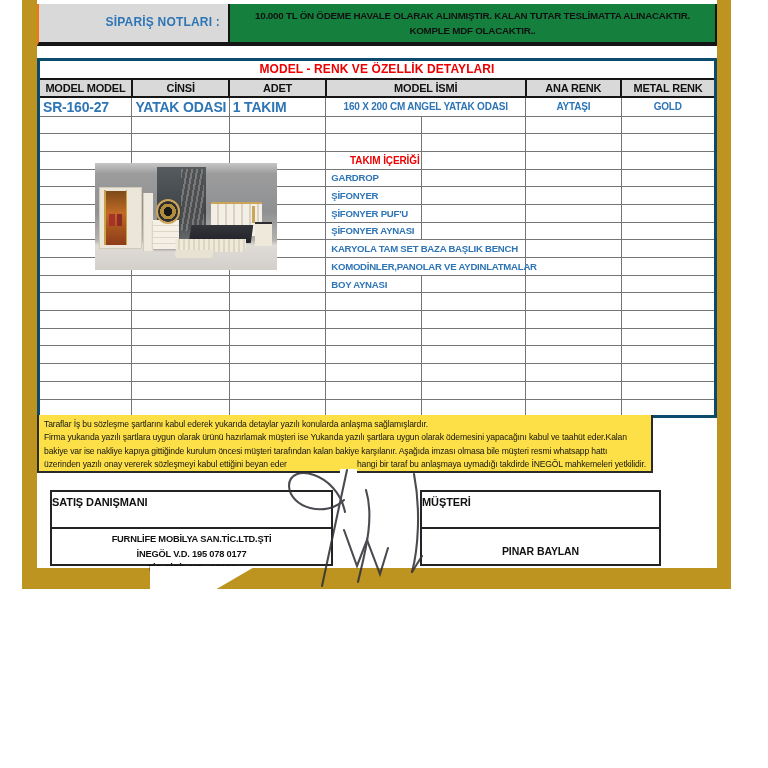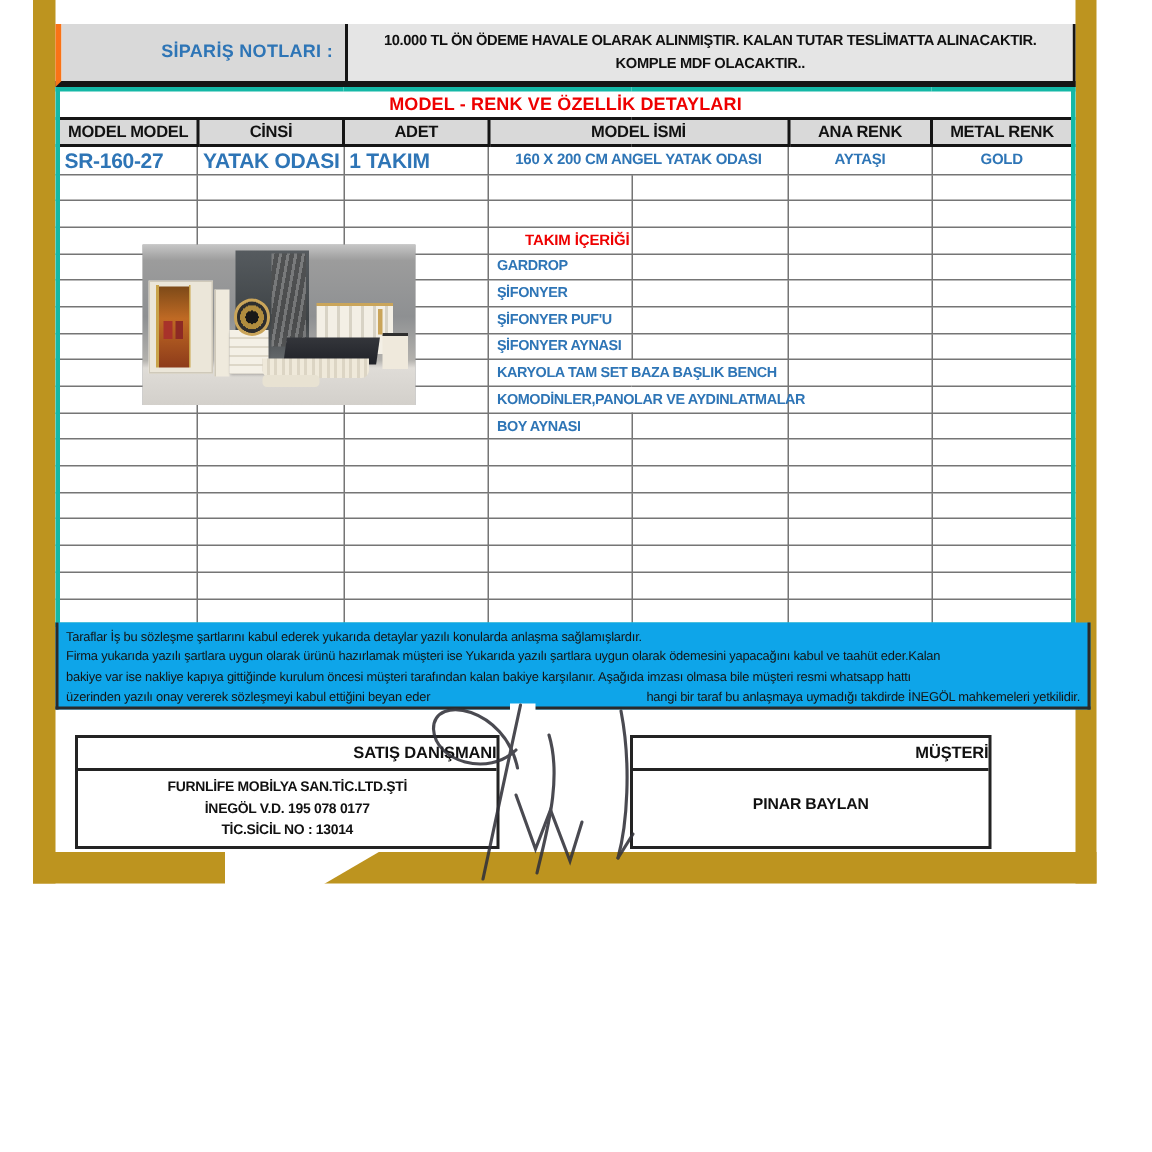--- a/index.html
+++ b/index.html
@@ -9,31 +9,31 @@
 
   
   .gold{position:absolute;background:#bd941f;}
   .gold-left{left:22px;top:0;width:15px;height:589px;}
   .gold-right{left:717px;top:0;width:14px;height:589px;}
   .gold-bottom{left:22px;top:568px;width:709px;height:21px;}
   .gold-notch{position:absolute;left:150px;top:566px;width:106px;height:26px;background:#fff;
               clip-path:polygon(0 0,100% 0,58% 100%,0 100%);z-index:4;}
 
   
-  .top-box{left:37px;top:16px;width:680px;height:42px;border-bottom:4px solid #151515;
-           border-left:4px solid #f97316;border-right:2px solid #151515;display:flex;box-sizing:border-box;}
+  .top-box{left:37px;top:4px;width:680px;height:42px;border-bottom:4px solid #151515;
+           border-left:2px solid #f97316;border-right:2px solid #151515;display:flex;box-sizing:border-box;}
   .top-label{width:191px;background:#d9d9d9;border-right:2px solid #151515;box-sizing:border-box;
              color:#2e75b6;font-weight:700;font-size:12px;text-align:right;padding:11px 8px 0 0;
              letter-spacing:.2px;}
-  .top-notes{flex:1;background:#e5e5e5;text-align:center;font-weight:700;font-size:9.8px;
+  .top-notes{flex:1;background:#15803d;text-align:center;font-weight:700;font-size:9.8px;
              letter-spacing:-0.25px;padding-top:4px;line-height:15px;color:#101010;}
 
   
   table.main{position:absolute;left:37px;top:58px;width:680px;border-collapse:collapse;
-             table-layout:fixed;background:#fff;border:3px solid #14b8a6;}
+             table-layout:fixed;background:#fff;border:3px solid #0c4a6e;}
   table.main td,table.main th{box-sizing:border-box;overflow:visible;white-space:nowrap;}
   td.title-row{border:2px solid #151515;color:#ee0000;font-weight:700;font-size:12px;
                text-align:center;height:19px;letter-spacing:.1px;}
   th{background:#d9d9d9;border:2px solid #151515;font-size:11px;font-weight:700;height:18px;
      color:#111;letter-spacing:-0.2px;}
   td.c{border:1px solid #757575;height:17.7px;}
   td.b{color:#2e75b6;font-weight:700;font-size:14px;border:1px solid #757575;height:17.7px;
        padding-left:3px;letter-spacing:-0.2px;}
   td.bc{color:#2e75b6;font-weight:700;font-size:10px;border:1px solid #757575;height:17.7px;
         text-align:center;letter-spacing:-0.2px;}
@@ -65,32 +65,32 @@
     background:repeating-linear-gradient(90deg,#f3efe5 0 6px,#d8d3c5 6px 8px);}
   .ph-bedding{left:52%;top:58%;width:34%;height:17%;transform:skewX(-8deg);
     background:linear-gradient(180deg,#34363b,#202228);}
   .ph-bedbase{left:44%;top:71%;width:39%;height:12%;border-radius:0 0 5px 5px;
     background:repeating-linear-gradient(90deg,#efe9da 0 3px,#dcd5c4 3px 5px);}
   .ph-bench{left:44%;top:81%;width:21%;height:8%;background:#e8e2d2;border-radius:3px;}
   .ph-nightstand{left:88%;top:55%;width:9%;height:21%;background:#efe9dc;border-top:2px solid #2e2e2e;}
   .ph-lamp{left:86%;top:40%;width:1.8%;height:16%;background:#caa55a;}
 
   
-  .terms{left:37px;top:415px;width:690px;height:58px;box-sizing:border-box;background:#0ea5e9;
+  .terms{left:37px;top:415px;width:616px;height:58px;box-sizing:border-box;background:#fde047;
          border-left:2px solid #2a2a2a;border-right:2px solid #2a2a2a;border-bottom:2px solid #2a2a2a;
          padding:3px 5px 0 5px;font-size:8.6px;font-weight:400;letter-spacing:-0.15px;
          line-height:13.4px;color:#141414;white-space:nowrap;overflow:hidden;}
   .terms-l4{display:flex;justify-content:space-between;}
   .terms-gap{left:340px;top:469px;width:17px;height:7px;background:#fff;z-index:2;}
 
   
   .sigbox{position:absolute;top:490px;height:76px;border:2px solid #232323;box-sizing:border-box;background:#fff;}
   .seller-box{left:50px;width:283px;}
   .customer-box{left:420px;width:241px;}
-  .sig-title{text-align:right;font-weight:700;font-size:11px;padding:4px 0 4px 0;
+  .sig-title{text-align:left;font-weight:700;font-size:11px;padding:4px 0 19px 0;
              border-bottom:2px solid #232323;letter-spacing:-0.1px;}
   .sig-lines{text-align:center;font-weight:700;font-size:9.3px;line-height:14.5px;
              margin-top:3px;letter-spacing:-0.2px;}
   .sig-name{text-align:center;font-weight:700;font-size:10.5px;margin-top:16px;letter-spacing:-0.1px;}
 
   .signature-svg{left:225px;top:460px;width:205px;height:132px;z-index:6;}
 </style>
 </head>
 <body>
 

